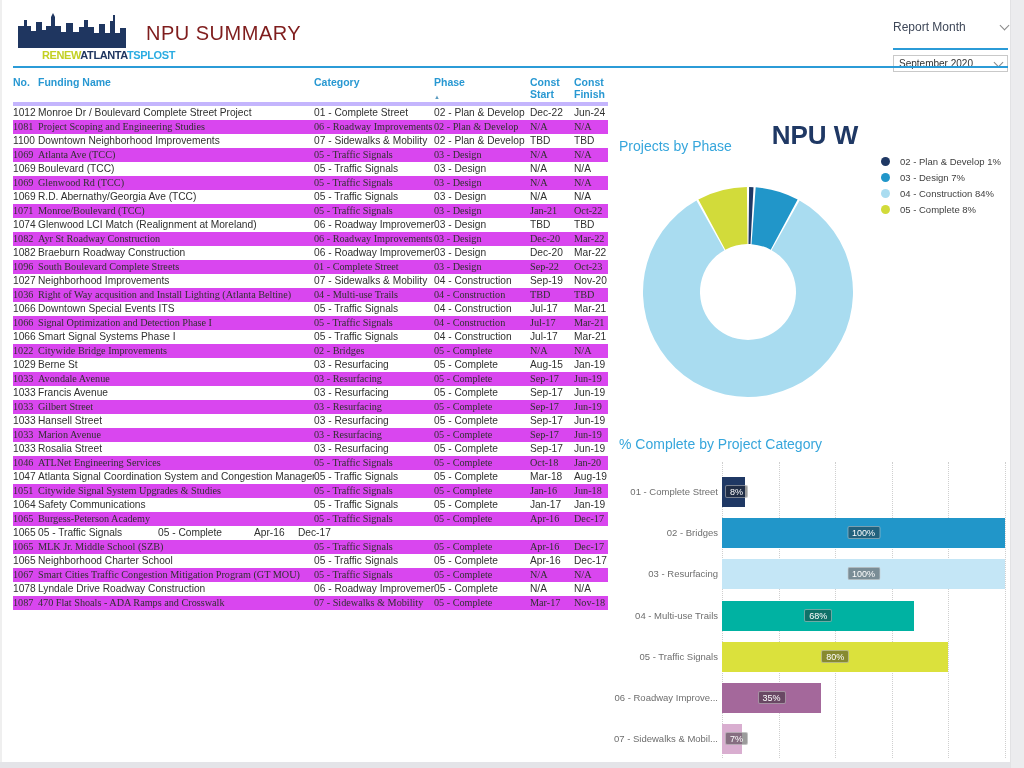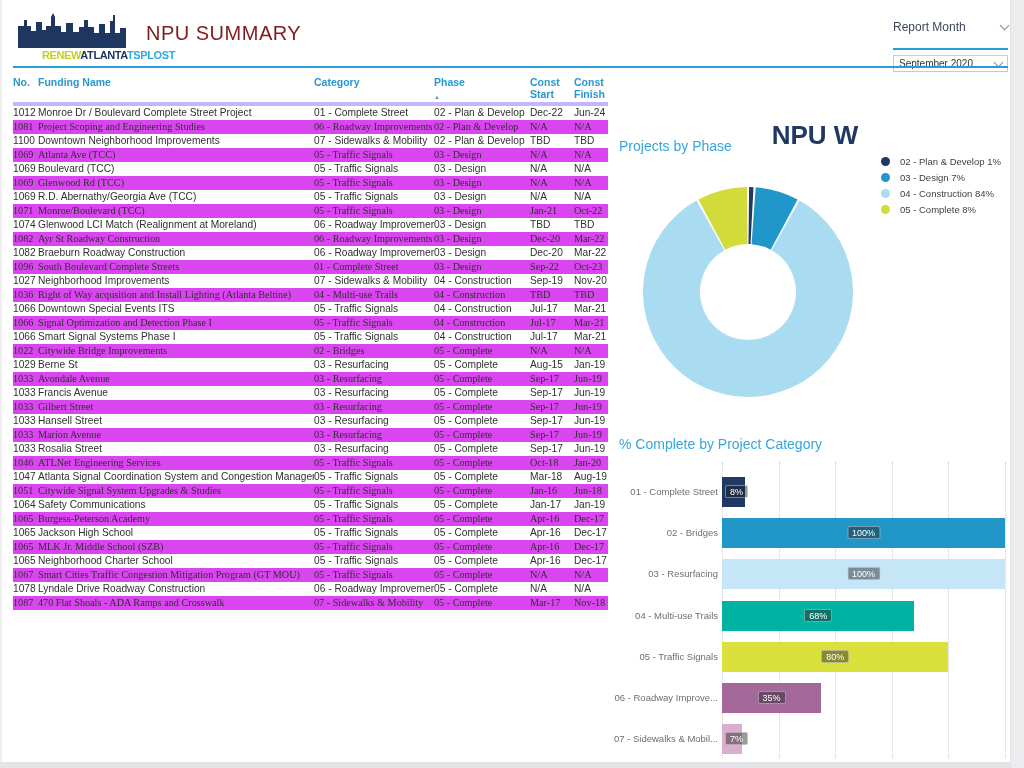--- a/index.html
+++ b/index.html
@@ -341,21 +341,20 @@
         <div class="trow alt">
           <div class="cell c0">1065</div>
           <div class="cell c1">Burgess-Peterson Academy</div>
           <div class="cell c2">05 - Traffic Signals</div>
           <div class="cell c3">05 - Complete</div>
           <div class="cell c4">Apr-16</div>
           <div class="cell c5">Dec-17</div>
         </div>
         <div class="trow">
           <div class="cell c0">1065</div>
-          <div class="cell c1">Jackson High School</div>
           <div class="cell c2">05 - Traffic Signals</div>
           <div class="cell c3">05 - Complete</div>
           <div class="cell c4">Apr-16</div>
           <div class="cell c5">Dec-17</div>
         </div>
         <div class="trow alt">
           <div class="cell c0">1065</div>
           <div class="cell c1">MLK Jr. Middle School (SZB)</div>
           <div class="cell c2">05 - Traffic Signals</div>
           <div class="cell c3">05 - Complete</div>

